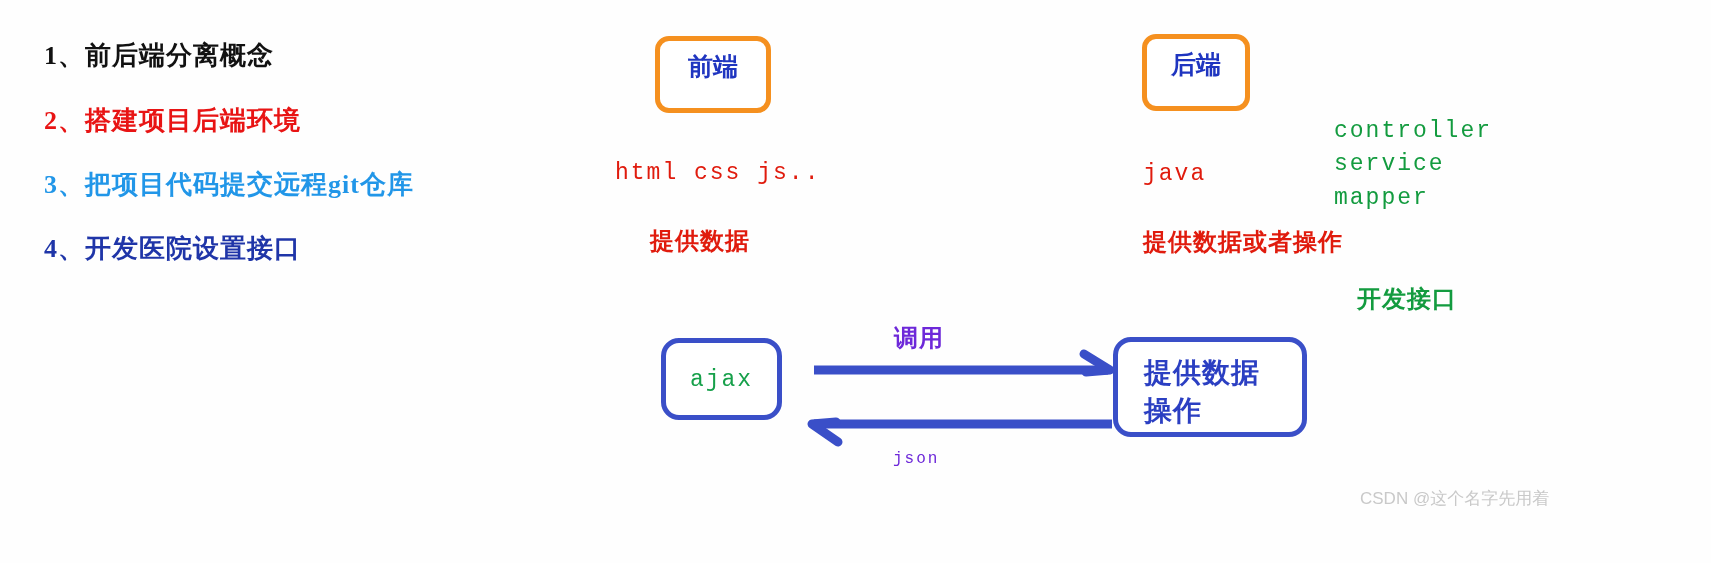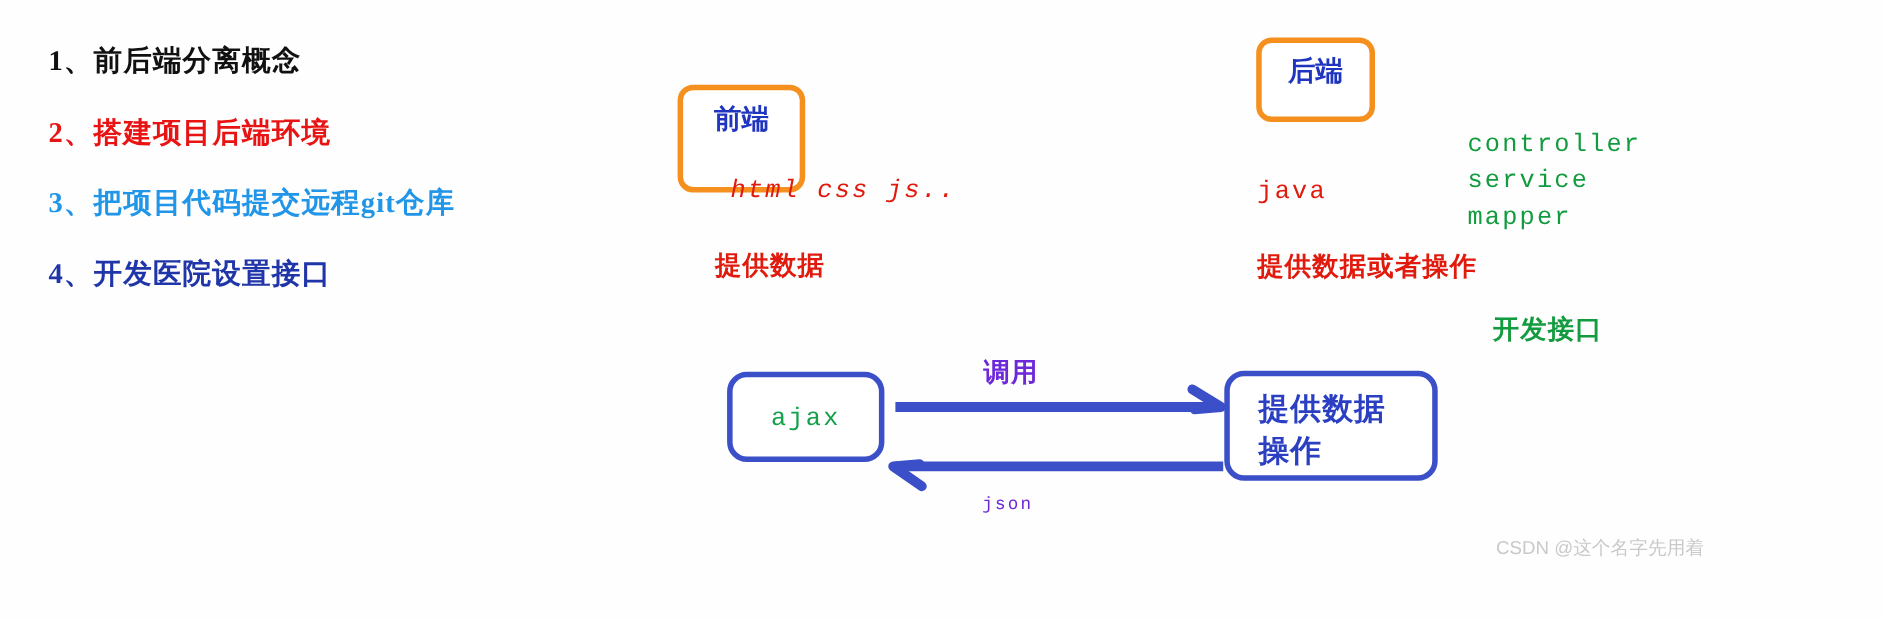--- a/index.html
+++ b/index.html
@@ -45,21 +45,21 @@
     position: absolute;
     left: 0;
     right: 0;
     top: 9px;
     text-align: center;
     color: #1f35c0;
     font-size: 25px;
     font-weight: bold;
     font-family: "Liberation Serif", "DejaVu Serif", serif;
   }
-  #box-frontend { left: 616px;  top: 36px; width: 116px; height: 98px; margin-top: 41px; }
+  #box-frontend { left: 655px;  top: 36px; width: 116px; height: 77px; }
   #box-backend  { left: 1142px; top: 34px; width: 108px; height: 77px; }
 
   
   .note {
     position: absolute;
     white-space: nowrap;
   }
   .note.mono {
     font-family: "Liberation Mono", "DejaVu Sans Mono", monospace;
     font-size: 23px;
@@ -67,40 +67,40 @@
   }
   .note.cjk {
     font-family: "Liberation Serif", "DejaVu Serif", serif;
     font-size: 24px;
     font-weight: bold;
     letter-spacing: 1px;
   }
   .red   { color: #e01b0d; }
   .green { color: #139b3f; }
 
-  #note-front-tech  { left: 664px;  top: 160px; font-style: italic; }
+  #note-front-tech  { left: 615px;  top: 160px; }
   #note-front-role  { left: 650px;  top: 225px; }
   #note-back-tech   { left: 1143px; top: 161px; }
   #note-back-role   { left: 1143px; top: 226px; }
   #note-layer-list  { left: 1334px; top: 115px; }
   #note-layer-list .layer-line { display: block; line-height: 1.45; }
   #note-dev-api     { left: 1357px; top: 283px; }
 
   
   .flow-box {
     position: absolute;
     border: 5px solid #3a4fc8;
     border-radius: 18px;
     background: #ffffff;
     box-sizing: border-box;
   }
   #flow-ajax {
     left: 661px;
     top: 338px;
-    width: 143px;
+    width: 121px;
     height: 82px;
   }
   #flow-ajax .flow-label {
     position: absolute;
     left: 0; right: 0;
     top: 24px;
     text-align: center;
     color: #16a04a;
     font-family: "Liberation Mono", "DejaVu Sans Mono", monospace;
     font-size: 23px;

